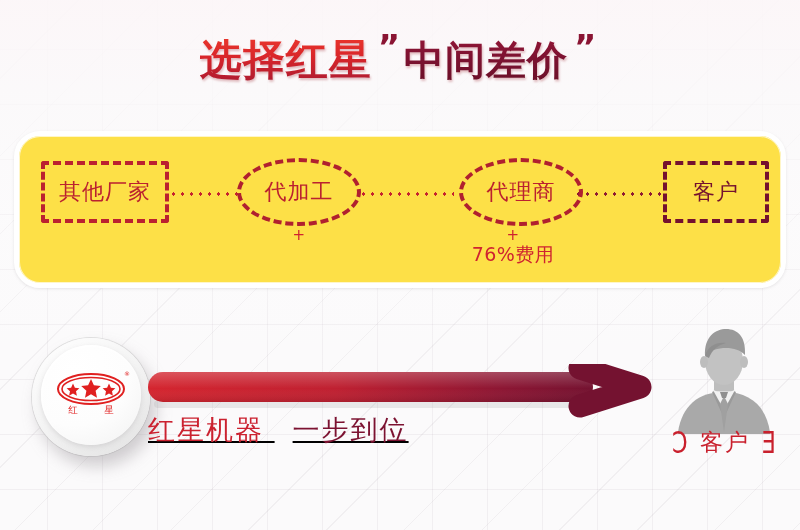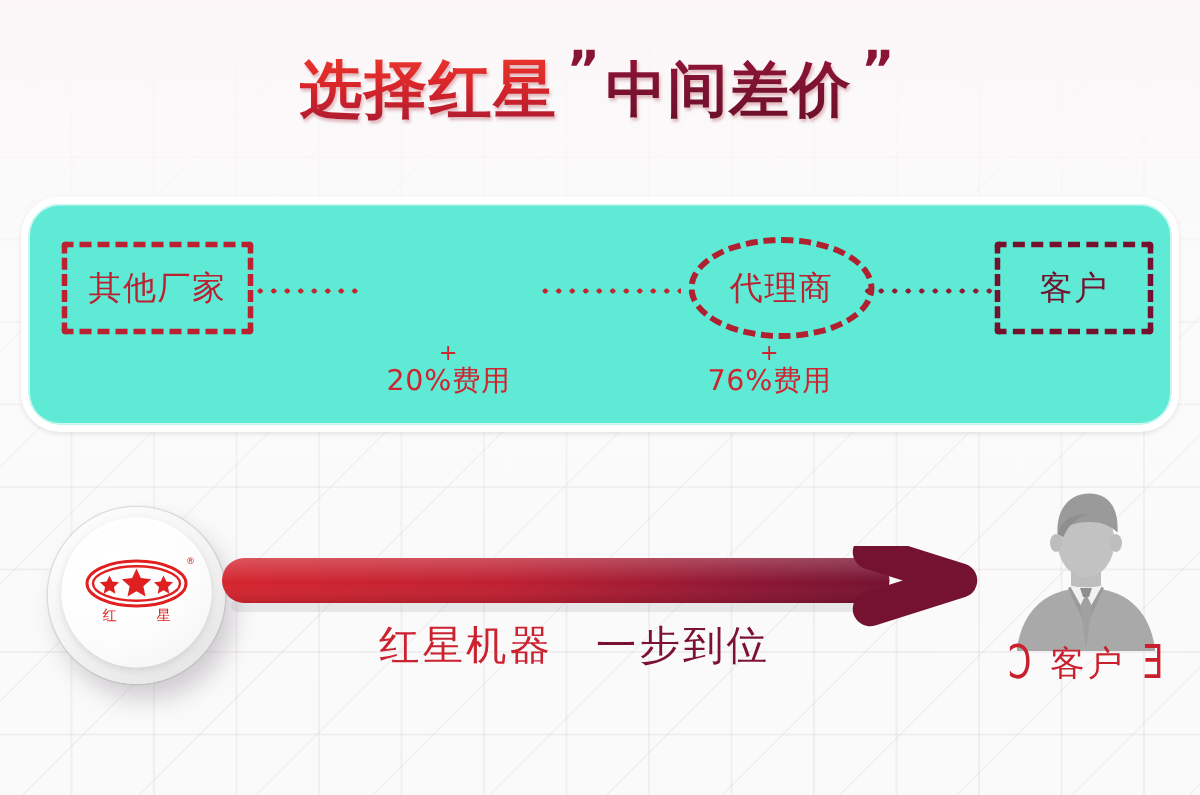--- a/index.html
+++ b/index.html
@@ -60,21 +60,21 @@
   .qm {
     font-size:34px; font-weight:bold; color:#8a1433;
     align-self:flex-start; margin-top:2px;
     padding:0 6px; letter-spacing:-2px;
   }
   .qm.r { color:#8a1433; }
 
   
   #flow-panel {
     position:absolute; left:14px; top:131px; width:772px; height:157px;
-    background:#5eead4;
+    background:#fde047;
     border:5px solid #ffffff;
     border-radius:26px;
     box-shadow:0 1px 3px rgba(150,145,150,.22), inset 0 0 0 1px rgba(255,255,255,.7);
   }
   #flow-row {
     position:absolute; left:0; top:0; width:100%; height:100%;
   }
   .node {
     position:absolute; display:flex; align-items:center; justify-content:center;
     color:#bb2130; font-size:22px; letter-spacing:1px;
@@ -117,21 +117,21 @@
     box-shadow:inset 1px 2px 4px rgba(255,255,255,.95), 0 2px 5px rgba(160,155,160,.30);
   }
   #logo-mark { position:absolute; left:9px; top:7px; width:100px; height:100px; }
 
   #arrow-wrap { position:absolute; left:148px; top:364px; width:520px; height:62px; }
 
   #person-wrap { position:absolute; left:668px; top:322px; width:112px; height:132px; }
 
   #tagline {
     position:absolute; left:148px; top:412px; width:470px;
-    text-align:center; white-space:nowrap; font-size:27px; letter-spacing:2px;
+    white-space:nowrap; font-size:27px; letter-spacing:2px;text-decoration:underline;
   }
   #tagline .t1 { color:#cb2230; }
   #tagline .t2 { color:#7c1231; margin-left:18px; }
 
   #cust-badge {
     position:absolute; left:640px; top:424px; width:168px; height:36px;
     display:flex; align-items:center; justify-content:center;
   }
   #cust-badge .brk {
     font-size:31px; color:#c9202d; line-height:1; font-weight:500;
@@ -161,23 +161,25 @@
   <div id="flow-row">
 
     <div class="dots" style="left:150px; top:56px; width:70px;"></div>
     <div class="dots" style="left:340px; top:56px; width:95px;"></div>
     <div class="dots dark" style="left:555px; top:56px; width:90px;"></div>
 
     <div class="node node-rect" style="left:22px; top:25px; width:128px; height:62px;">
       <span>其他厂家</span>
     </div>
 
+    <div class="node node-oval" style="left:218px; top:22px; width:124px; height:68px;">
+      <span>代加工</span>
+    </div>
     <div class="fee" style="left:200px; top:92px; width:160px;">
       <span class="plus">+</span>
-      <span>20%费用</span>
     </div>
 
     <div class="node node-oval" style="left:440px; top:22px; width:124px; height:68px;">
       <span>代理商</span>
     </div>
     <div class="fee" style="left:414px; top:92px; width:160px;">
       <span class="plus">+</span>
       <span>76%费用</span>
     </div>
 

